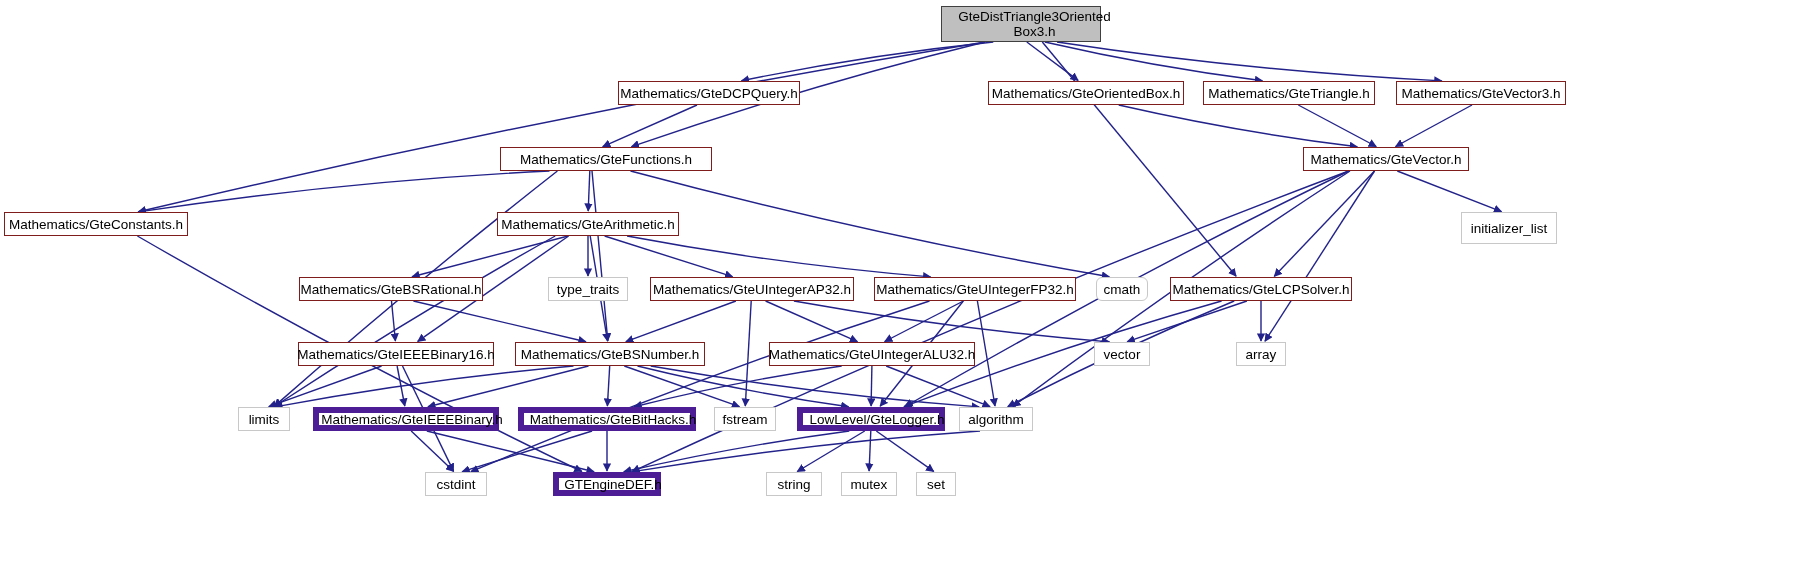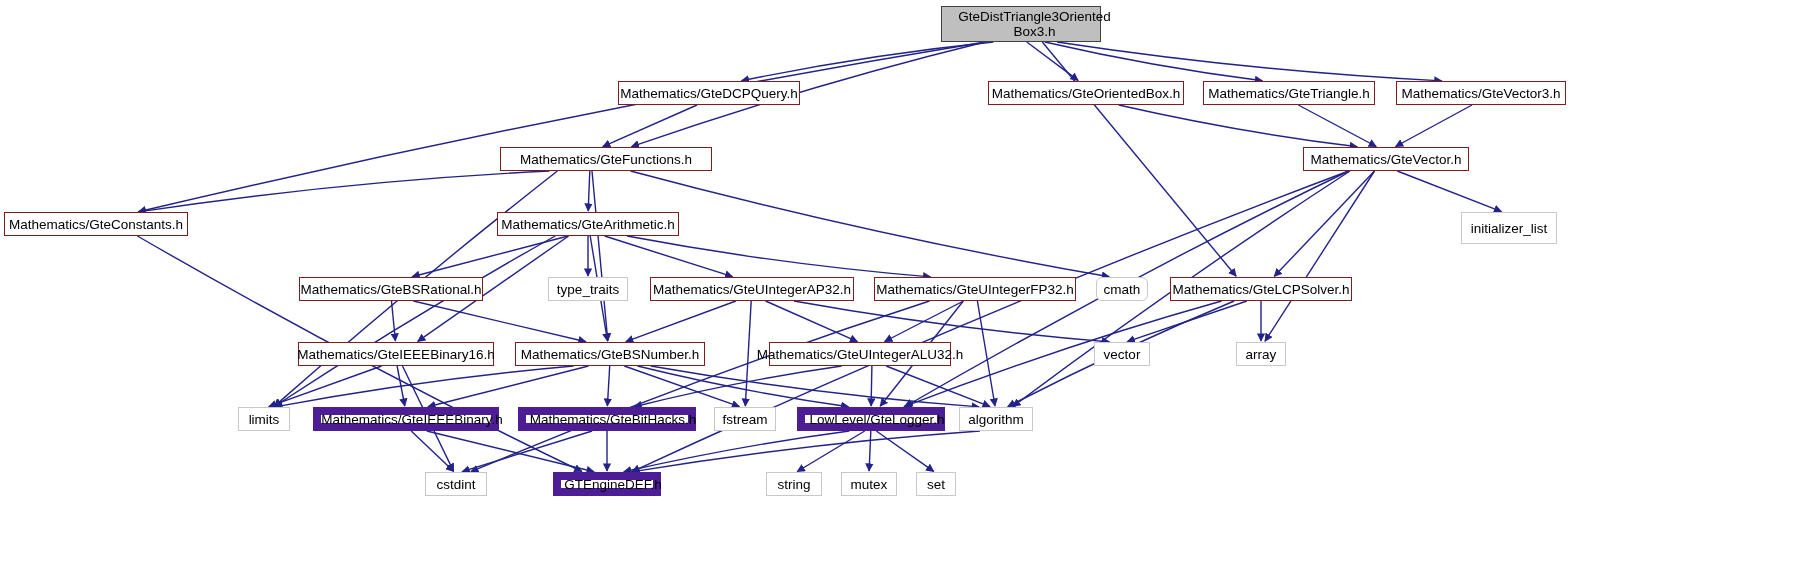--- a/index.html
+++ b/index.html
@@ -42,21 +42,21 @@
   }
   .node.hdr {
     border: 1px solid #7f1d1d;
     background: #ffffff;
   }
   .node.cur {
     border: 1px solid #404040;
     background: #bfbfbf;
   }
   .node.strong {
-    border: 8px solid #4c1d95;
+    border: 6px solid #4c1d95;
     padding-left: 16px;
   }
 </style>
 </head>
 <body>
 
 <div id="graph-root">
   <svg id="edges" xmlns="http://www.w3.org/2000/svg">
     <defs>
       <marker id="arrow" viewBox="0 0 10 10" refX="9" refY="5" markerWidth="6" markerHeight="6" orient="auto-start-reverse">
@@ -144,21 +144,21 @@
       <div class="node hdr" style="left: 497px; top: 212px; width: 182px; height: 24px;">Mathematics/GteArithmetic.h</div>
       <div class="node sys" style="left: 1461px; top: 212px; width: 96px; height: 32px;">initializer_list</div>
       <div class="node hdr" style="left: 299px; top: 277px; width: 184px; height: 24px;">Mathematics/GteBSRational.h</div>
       <div class="node sys" style="left: 548px; top: 277px; width: 80px; height: 24px;">type_traits</div>
       <div class="node hdr" style="left: 650px; top: 277px; width: 204px; height: 24px;">Mathematics/GteUIntegerAP32.h</div>
       <div class="node hdr" style="left: 874px; top: 277px; width: 202px; height: 24px;">Mathematics/GteUIntegerFP32.h</div>
       <div class="node sys" style="left: 1096px; top: 277px; width: 52px; height: 24px; border-radius: 6px;">cmath</div>
       <div class="node hdr" style="left: 1170px; top: 277px; width: 182px; height: 24px;">Mathematics/GteLCPSolver.h</div>
       <div class="node hdr" style="left: 298px; top: 342px; width: 196px; height: 24px;">Mathematics/GteIEEEBinary16.h</div>
       <div class="node hdr" style="left: 515px; top: 342px; width: 190px; height: 24px;">Mathematics/GteBSNumber.h</div>
-      <div class="node hdr" style="left: 769px; top: 342px; width: 182px; height: 24px;">Mathematics/GteUIntegerALU32.h</div>
+      <div class="node hdr" style="left: 769px; top: 342px; width: 206px; height: 24px;">Mathematics/GteUIntegerALU32.h</div>
       <div class="node sys" style="left: 1094px; top: 342px; width: 56px; height: 24px;">vector</div>
       <div class="node sys" style="left: 1236px; top: 342px; width: 50px; height: 24px;">array</div>
       <div class="node sys" style="left: 238px; top: 407px; width: 52px; height: 24px;">limits</div>
       <div class="node hdr strong" style="left: 313px; top: 407px; width: 186px; height: 24px;">Mathematics/GteIEEEBinary.h</div>
       <div class="node hdr strong" style="left: 518px; top: 407px; width: 178px; height: 24px;">Mathematics/GteBitHacks.h</div>
       <div class="node sys" style="left: 714px; top: 407px; width: 62px; height: 24px;">fstream</div>
       <div class="node hdr strong" style="left: 797px; top: 407px; width: 148px; height: 24px;">LowLevel/GteLogger.h</div>
       <div class="node sys" style="left: 959px; top: 407px; width: 74px; height: 24px;">algorithm</div>
       <div class="node sys" style="left: 425px; top: 472px; width: 62px; height: 24px;">cstdint</div>
       <div class="node hdr strong" style="left: 553px; top: 472px; width: 108px; height: 24px;">GTEngineDEF.h</div>

